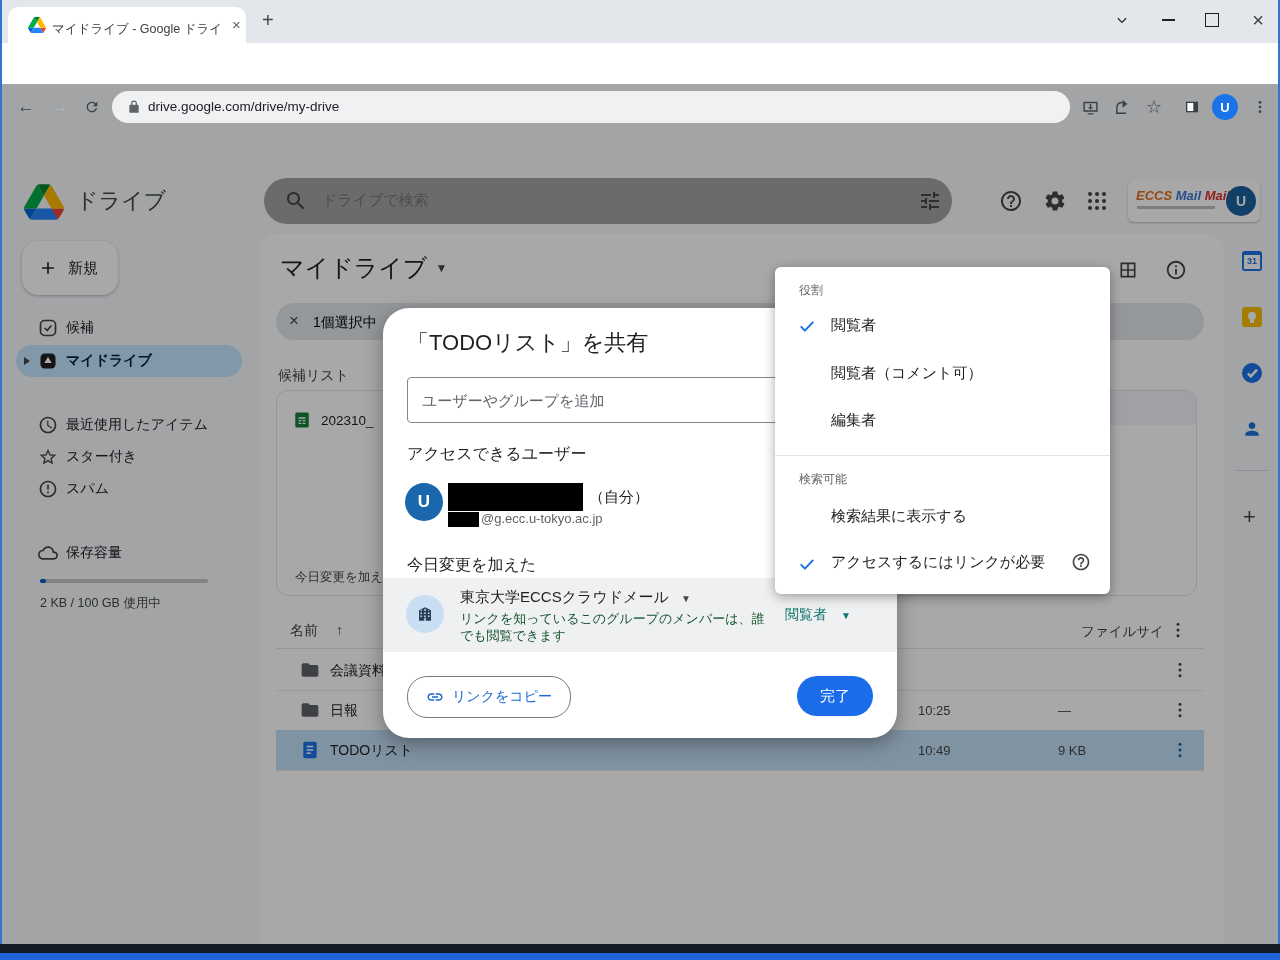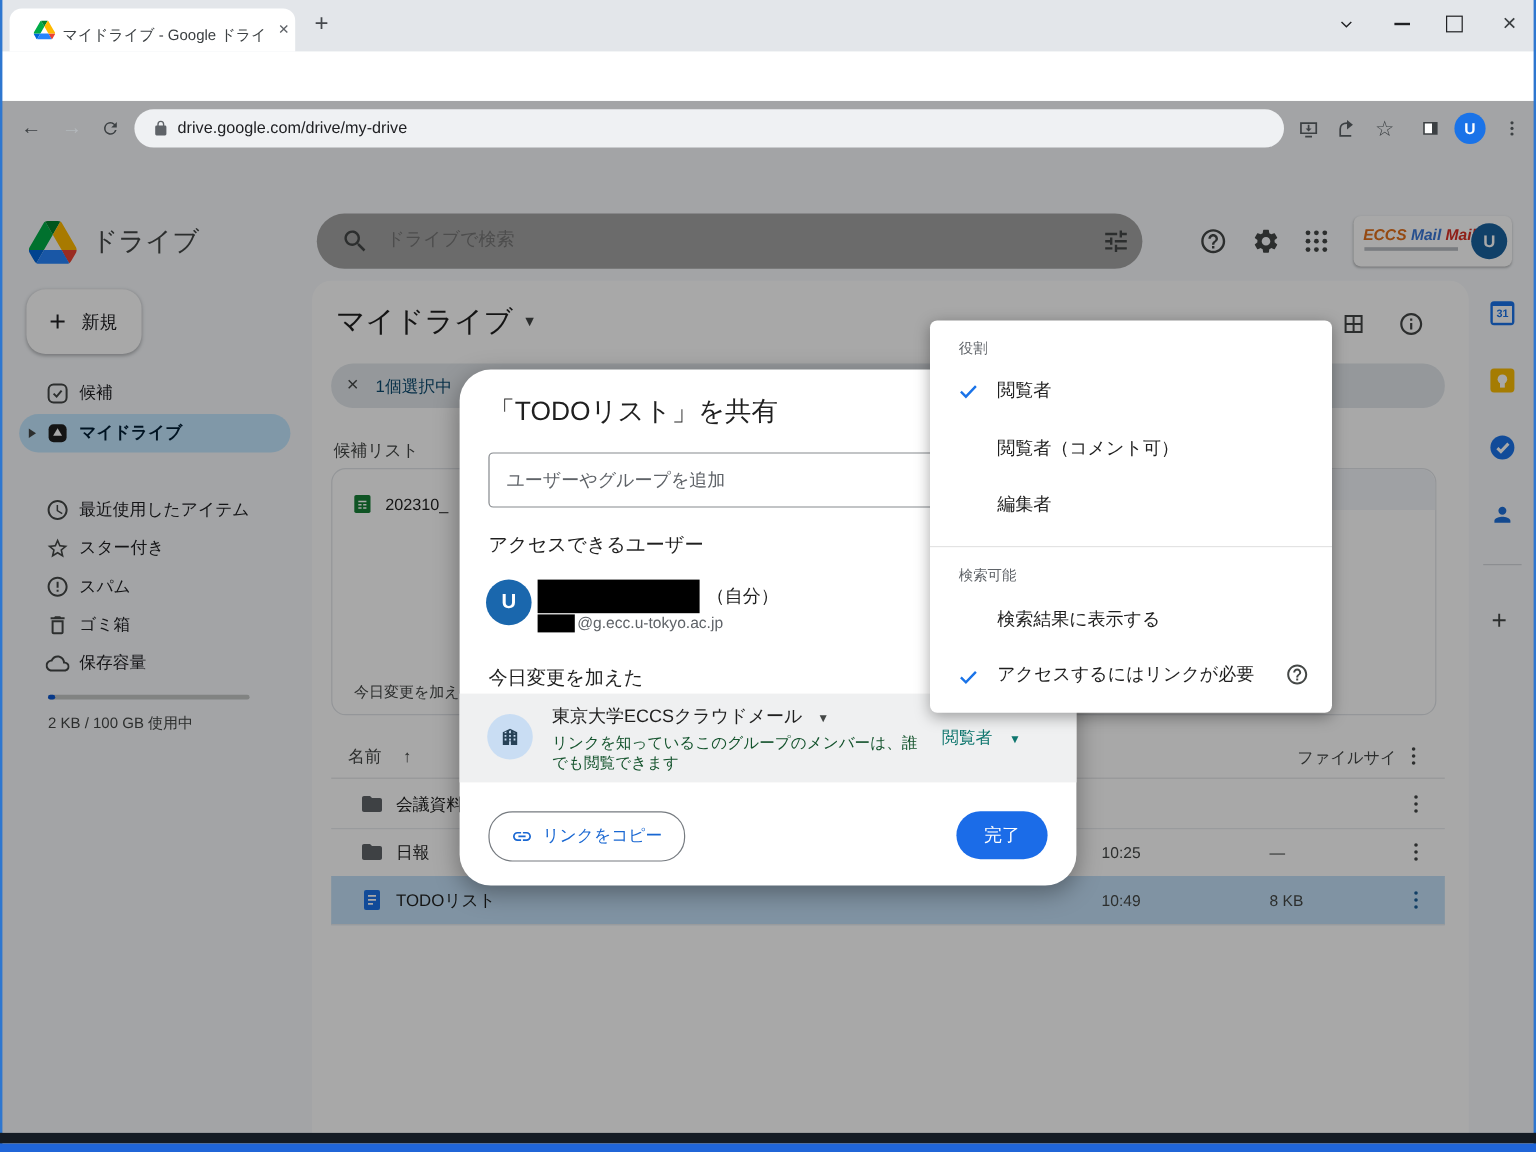--- a/index.html
+++ b/index.html
@@ -231,26 +231,20 @@
           <path fill="#444746" d="m22 9.24-7.19-.62L12 2 9.19 8.63 2 9.24l5.46 4.73L5.82 21 12 17.27 18.18 21l-1.63-7.03L22 9.24zM12 15.4l-3.76 2.27 1-4.28-3.32-2.88 4.38-.38L12 6.1l1.71 4.04 4.38.38-3.32 2.88 1 4.28L12 15.4z"></path>
         </svg>
       <span class="nav-label">スター付き</span>
     </div>
     <div class="abs nav-item" style="top:389px">
       <svg class="nav-icon" viewBox="0 0 24 24">
           <path fill="#444746" d="M11 15h2v2h-2zm0-8h2v6h-2zm.99-5C6.47 2 2 6.48 2 12s4.47 10 9.99 10C17.52 22 22 17.52 22 12S17.52 2 11.99 2zM12 20c-4.42 0-8-3.58-8-8s3.58-8 8-8 8 3.58 8 8-3.58 8-8 8z"></path>
         </svg>
       <span class="nav-label">スパム</span>
     </div>
-    <div class="abs nav-item" style="top:421px">
-      <svg class="nav-icon" viewBox="0 0 24 24">
-          <path fill="#444746" d="M6 19c0 1.1.9 2 2 2h8c1.1 0 2-.9 2-2V7H6v12zM8 9h8v10H8V9zm7.5-5-1-1h-5l-1 1H5v2h14V4z"></path>
-        </svg>
-      <span class="nav-label">ゴミ箱</span>
-    </div>
     <div class="abs nav-item" style="top:453px">
       <svg class="nav-icon" viewBox="0 0 24 24">
           <path fill="#444746" d="M19.35 10.04C18.67 6.59 15.64 4 12 4 9.11 4 6.6 5.64 5.35 8.04 2.34 8.36 0 10.91 0 14c0 3.31 2.69 6 6 6h13c2.76 0 5-2.24 5-5 0-2.64-2.05-4.78-4.65-4.96zM19 18H6c-2.21 0-4-1.79-4-4s1.79-4 4-4h.71C7.37 7.69 9.48 6 12 6c3.04 0 5.5 2.46 5.5 5.5v.5H19c1.66 0 3 1.34 3 3s-1.34 3-3 3z"></path>
         </svg>
       <span class="nav-label">保存容量</span>
     </div>
 
     <div class="abs" style="left:40px;top:495px;width:168px;height:4px;border-radius:2px;background:#c4c7c5">
       <div style="width:6px;height:4px;border-radius:2px;background:#0b57d0"></div>
     </div>
@@ -283,21 +277,21 @@
     </div>
     <svg class="abs" style="left:1118px;top:176px" width="20" height="20" viewBox="0 0 24 24">
         <path fill="none" stroke="#444746" stroke-width="2" d="M4 4h16v16H4zM4 12h16M12 4v16"></path>
       </svg>
     <svg class="abs" style="left:1165px;top:175px" width="22" height="22" viewBox="0 0 24 24">
         <path fill="#444746" d="M11 7h2v2h-2zm0 4h2v6h-2zm1-9C6.48 2 2 6.48 2 12s4.48 10 10 10 10-4.48 10-10S17.52 2 12 2zm0 18c-4.41 0-8-3.59-8-8s3.59-8 8-8 8 3.59 8 8-3.59 8-8 8z"></path>
       </svg>
 
     <div class="abs sel-toolbar"></div>
     <div class="abs" style="left:289px;top:227px;font-size:17px;color:#444746">×</div>
-    <div class="abs nowrap" style="left:313px;top:230px;font-size:14px;color:#0c4a6e">1個選択中</div>
+    <div class="abs nowrap" style="left:313px;top:230px;font-size:14px;color:#000000">1個選択中</div>
     <svg class="abs tb-icon" style="left:412px">
         <svg width="20" height="20" viewBox="0 0 24 24">
           <path fill="#444746" d="M15 12c2.21 0 4-1.79 4-4s-1.79-4-4-4-4 1.79-4 4 1.79 4 4 4zm-9-2V7H4v3H1v2h3v3h2v-3h3v-2H6zm9 4c-2.67 0-8 1.34-8 4v2h16v-2c0-2.66-5.33-4-8-4z"></path>
         </svg>
       </svg>
     <svg class="abs tb-icon" style="left:456px">
         <svg width="20" height="20" viewBox="0 0 24 24">
           <path fill="#444746" d="M19 9h-4V3H9v6H5l7 7 7-7zM5 18v2h14v-2H5z"></path>
         </svg>
       </svg>
@@ -384,21 +378,21 @@
           </g>
         </svg>
     </div>
     <div class="abs row" style="top:646px;background:#c2e0f7">
       <svg style="position:absolute;left:24px;top:10px" width="20" height="20" viewBox="0 0 24 24">
           <rect x="4" y="2" width="16" height="20" rx="2" fill="#1a73e8"></rect>
           <path fill="#fff" d="M8 7h8v1.8H8zm0 4h8v1.8H8zm0 4h5v1.8H8z"></path>
         </svg>
       <div class="abs nowrap" style="left:54px;top:12px;font-size:14px;color:#1f1f1f">TODOリスト</div>
       <div class="cell-time">10:49</div>
-      <div class="cell-size">8 KB</div>
+      <div class="cell-size">9 KB</div>
       <svg class="dotsv" viewBox="0 0 24 24">
           <g fill="#1b5f9a">
             <circle cx="12" cy="5" r="1.8"></circle>
             <circle cx="12" cy="12" r="1.8"></circle>
             <circle cx="12" cy="19" r="1.8"></circle>
           </g>
         </svg>
     </div>
   </div>
 

